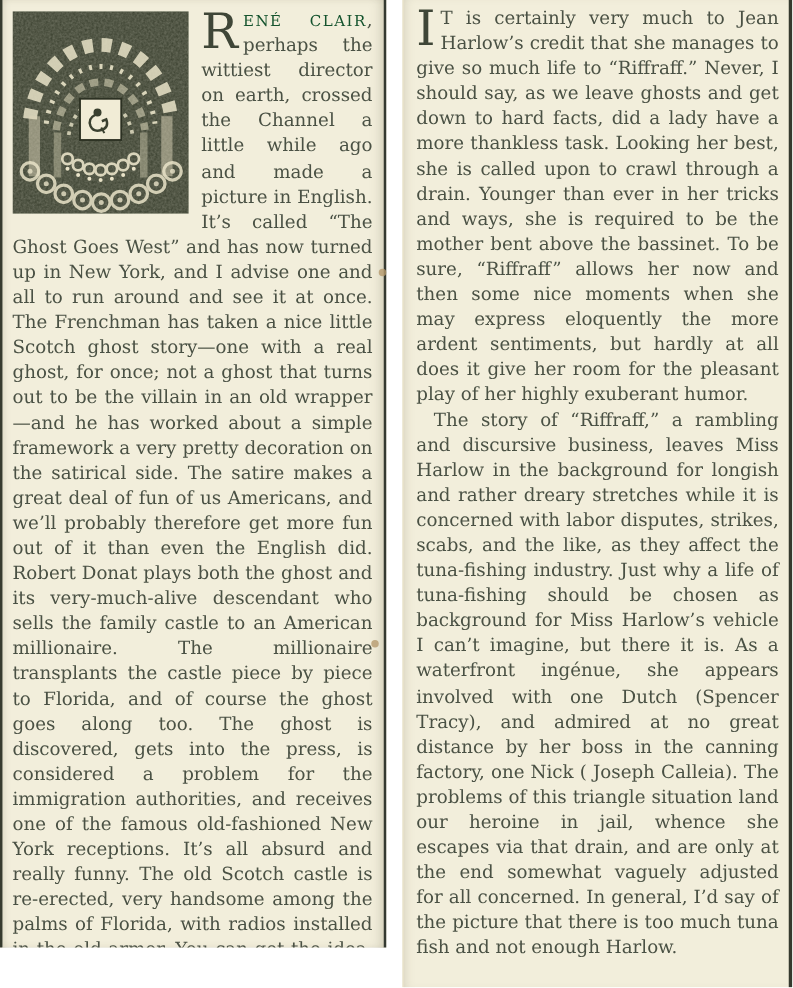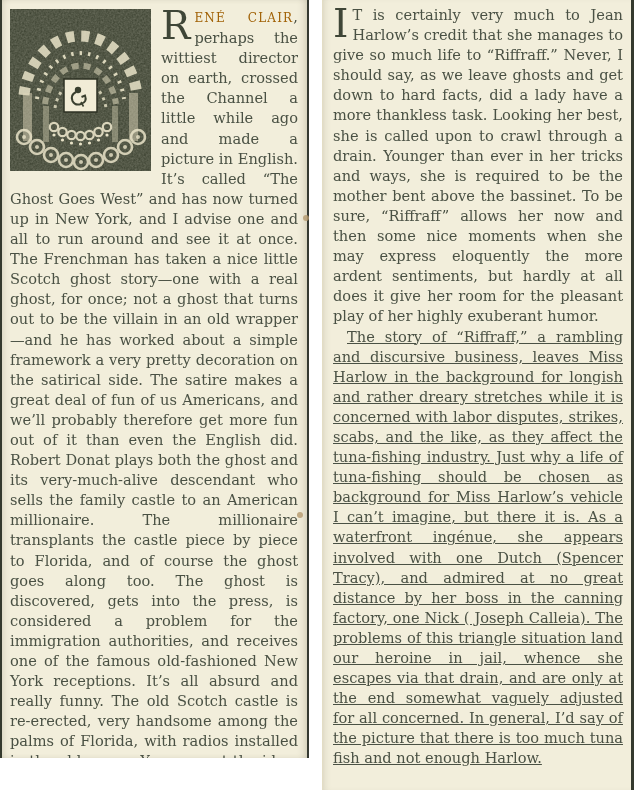--- a/index.html
+++ b/index.html
@@ -11,23 +11,23 @@
               border-left:2px solid #353a2e;border-right:2px solid #343931;
               padding:7px 9px 0 8px;overflow:hidden;
               box-shadow:inset -6px 0 10px -6px rgba(90,85,60,.35), inset 4px 0 8px -5px rgba(90,85,60,.3);}
   .paper-right{left:322px;top:0;width:312px;height:790px;
                border-right:3px solid #353a2e;border-left:1px solid #e3ddc4;
                padding:5px 8px 0 10px;overflow:hidden;
                box-shadow:inset 5px 0 9px -6px rgba(90,85,60,.28);}
   .bodytext{font-size:14.6px;line-height:20.1px;text-align:justify;margin:0;
             color:#4a5144;letter-spacing:0;}
   .dropcap{float:left;font-size:39px;line-height:31px;padding:3px 4px 0 0;color:#3f4637;}
-  .leadcaps{font-size:12px;letter-spacing:1.2px;color:#a16207;}
+  .leadcaps{font-size:12px;letter-spacing:1.2px;color:#14532d;}
   .engraving{float:left;width:141px;height:162px;margin:2px 10px 5px 0;}
-  .para2{text-indent:14px;margin-top:0;text-decoration:underline;}
+  .para2{text-indent:14px;margin-top:0;}
   .speck{position:absolute;border-radius:50%;background:#b59a6e;opacity:.8;}
 </style>
 </head>
 <body>
 
 <div class="screen">
 
   <div class="paper paper-left">
 
     <div class="engraving">

